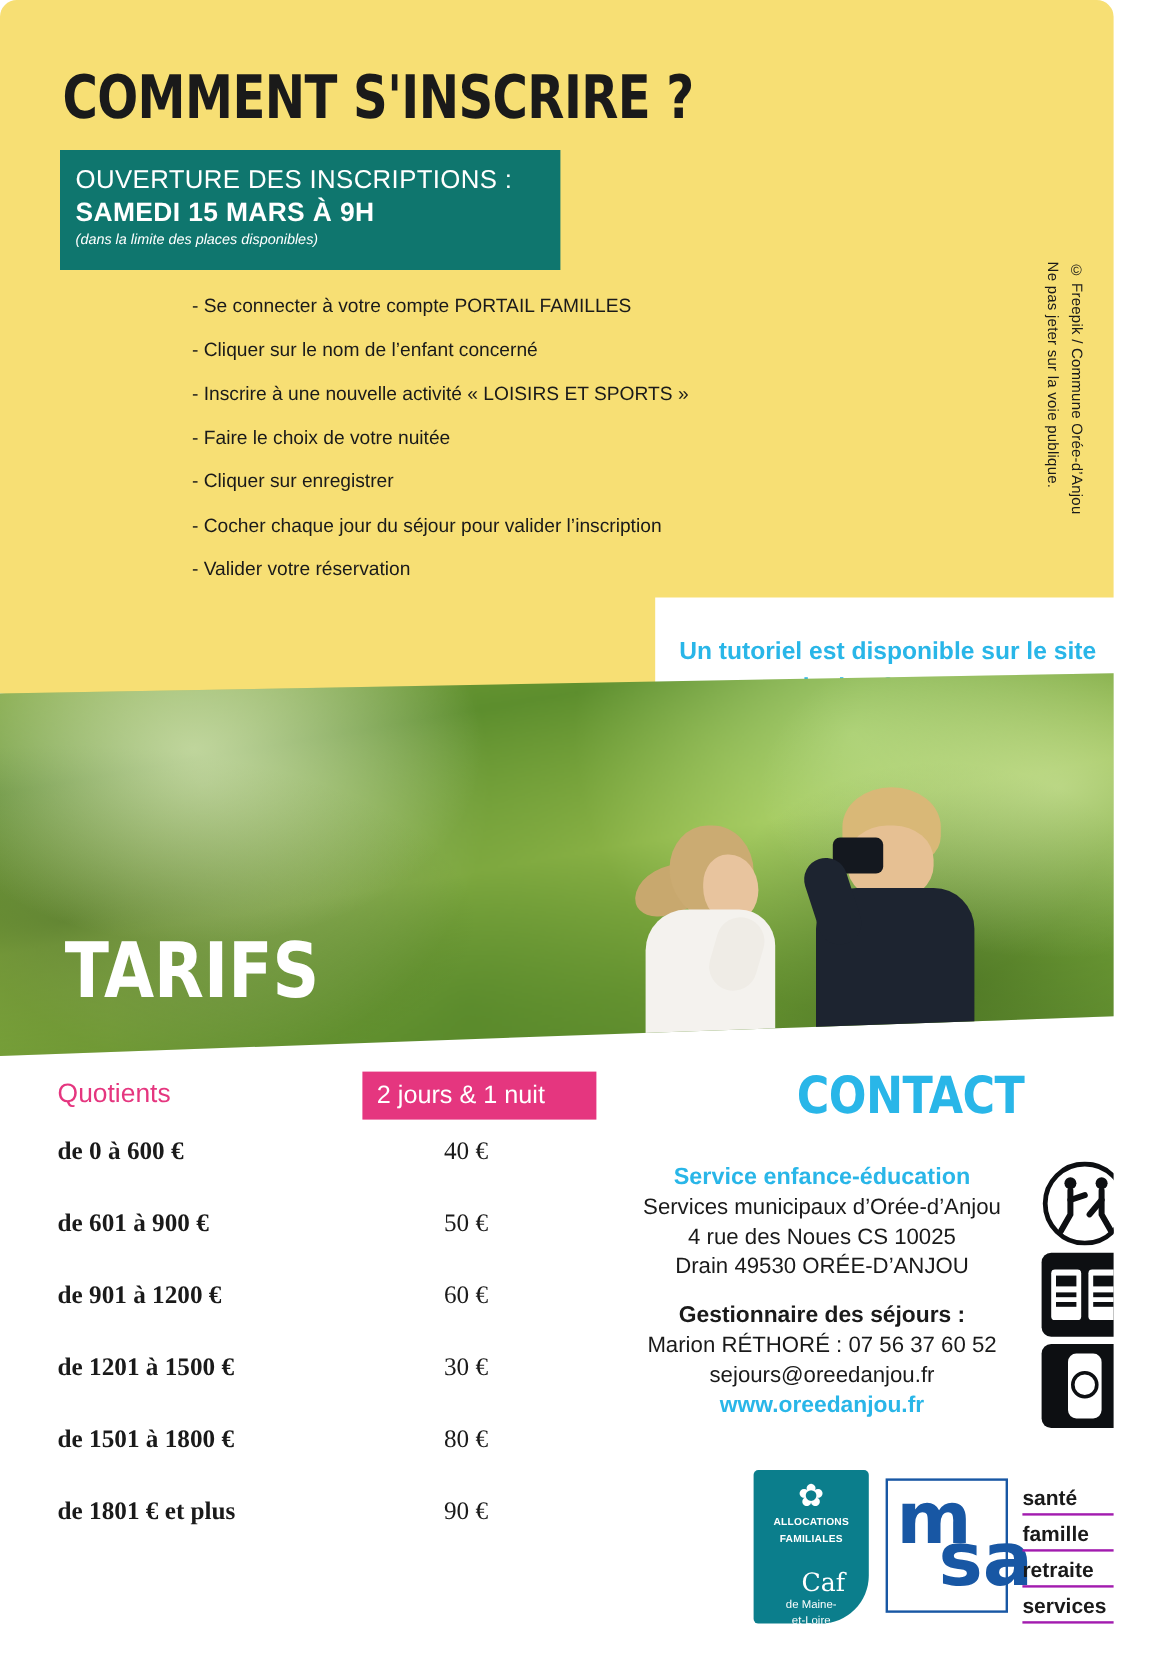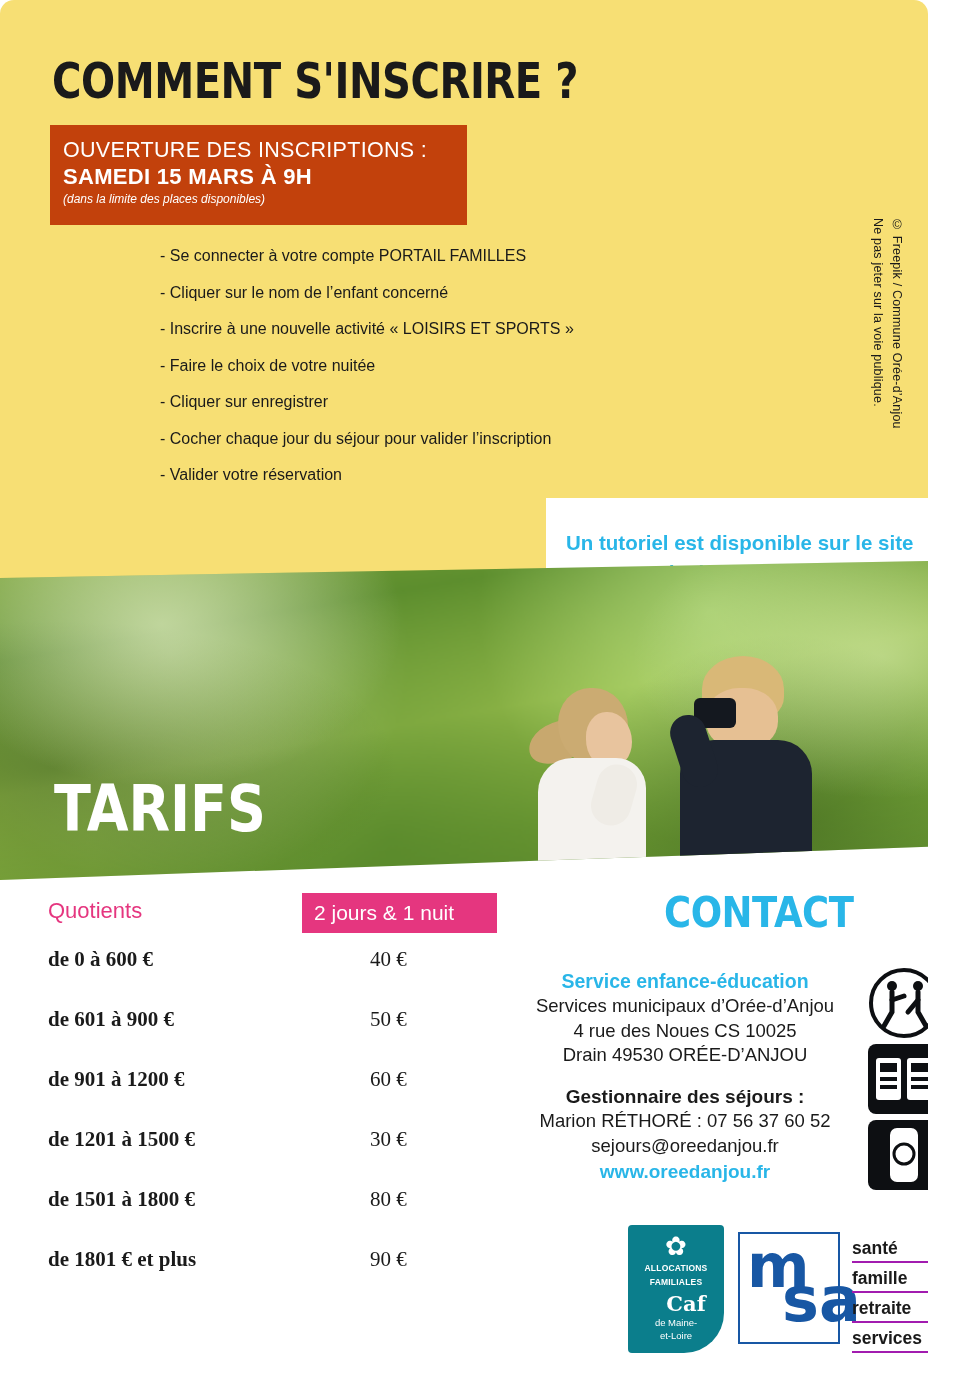--- a/index.html
+++ b/index.html
@@ -36,21 +36,21 @@
     color: #1a1a1a;
     transform: scaleY(1.22) scaleX(0.98);
     transform-origin: left top;
     white-space: nowrap;
   }
 
   .pink-box {
     position: absolute;
     left: 50px; top: 125px;
     width: 417px; height: 100px;
-    background: #c2410c;
+    background: #0f766e;
     padding: 13px 0 0 13px;
   }
   .pink-line1 {
     color: #ffffff;
     font-size: 21.5px;
     letter-spacing: 0.3px;
     line-height: 1.15;
   }
   .pink-line2 {
     color: #ffffff;
@@ -293,21 +293,21 @@
     left: 628px; top: 1225px;
     width: 96px; height: 128px;
     background: #0b7e8c;
     border-radius: 4px 4px 40px 4px;
     color: #ffffff;
     text-align: center;
     padding-top: 8px;
   }
   .caf-logo .flower { font-size: 26px; line-height: 1; color: #ffffff; }
   .caf-logo .al { font-size: 8.5px; font-weight: bold; letter-spacing: .2px; margin-top: 4px;}
-  .caf-logo .caf { font-size: 21px; font-weight: bold; margin-top: 4px; font-family:"DejaVu Serif", serif;padding-left:20px;}
+  .caf-logo .caf { font-size: 21px; font-weight: normal; margin-top: 20px; font-family:"DejaVu Serif", serif;padding-left:20px;}
   .caf-logo .dep { font-size: 9.5px; line-height: 1.15; margin-top: 2px;}
 
   .msa-logo {
     position: absolute;
     left: 738px; top: 1232px;
     width: 102px; height: 112px;
     background: #ffffff;
     border: 2px solid #1857a4;
   }
   .msa-logo .m {

